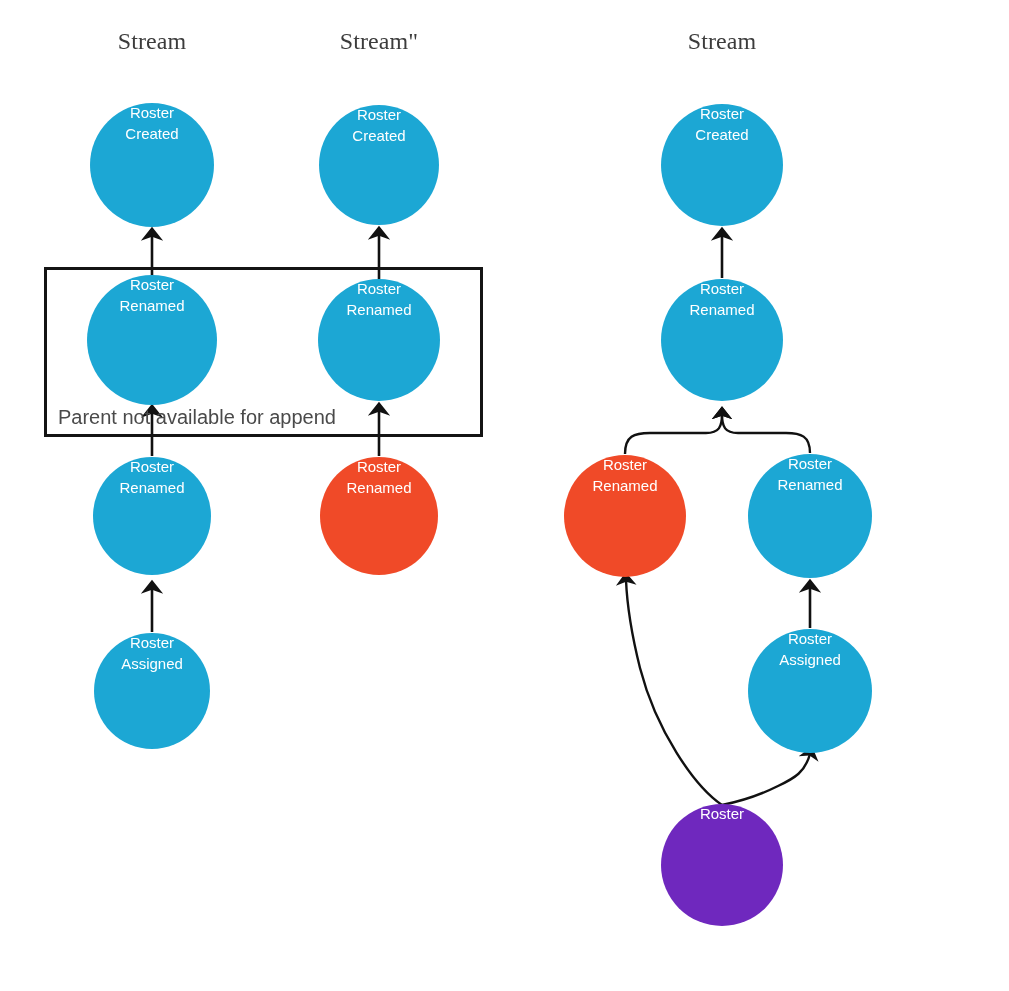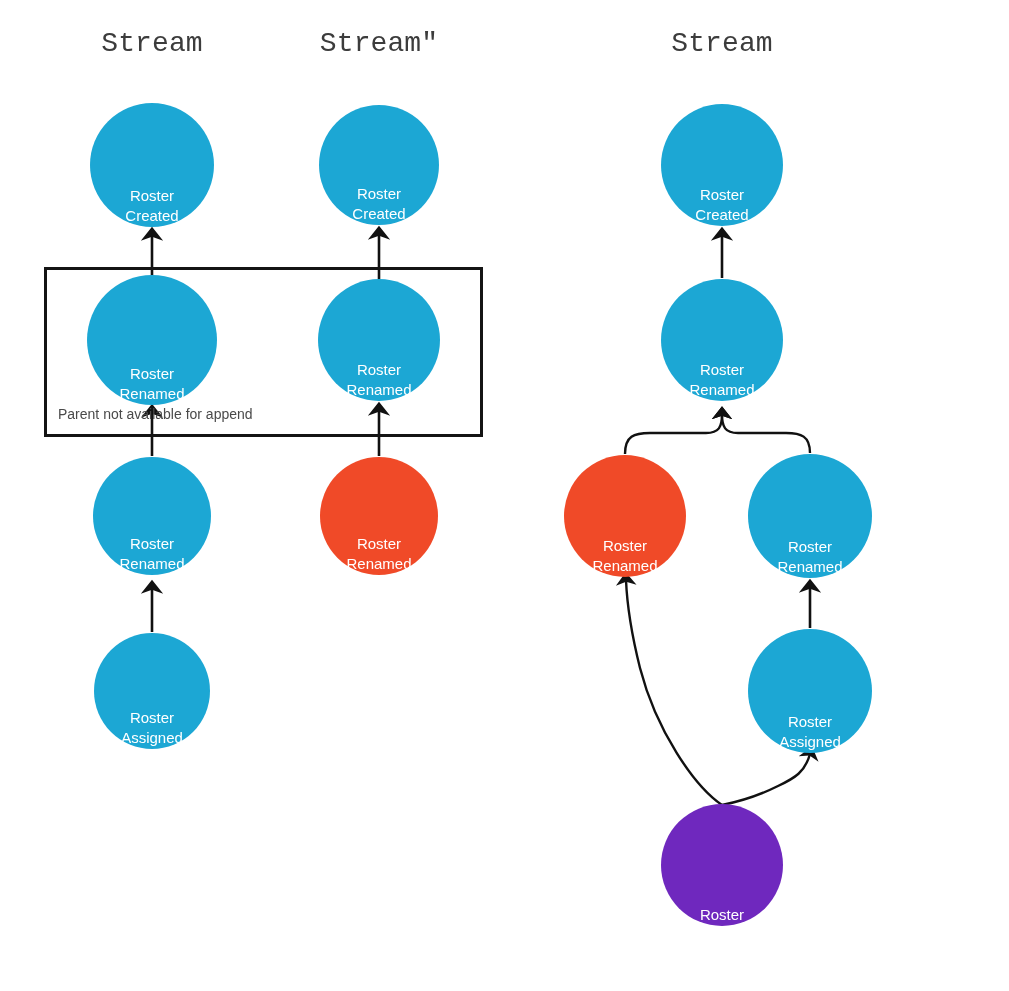--- a/index.html
+++ b/index.html
@@ -12,55 +12,55 @@
   }
   #canvas {
     position: relative;
     width: 1009px;
     height: 991px;
     background: #ffffff;
     overflow: hidden;
   }
   .column-header {
     position: absolute;
-    font-size: 28px;
+    font-size: 24px;
     color: #3c3c3c;
-    font-family: Liberation Mono, monospace;
+    font-family: Liberation Serif, serif;
     text-align: center;
     white-space: nowrap;
     transform: translateX(-50%);
     letter-spacing: 0.1px;
   }
   .node {
     position: absolute;
     border-radius: 50%;
     display: flex;
     flex-direction: column;
     align-items: center;
-    justify-content: flex-end;
+    justify-content: flex-start;
     color: #ffffff;
     font-size: 15px;
     line-height: 1.38;
     font-family: "Liberation Sans", sans-serif;
     text-align: center;
     box-sizing: border-box;
     user-select: none;
   }
   .node .line1, .node .line2 {
     display: block;
   }
   .annotation-box {
     position: absolute;
     border: 3px solid #141414;
     box-sizing: border-box;
     background: transparent;
   }
   .annotation-label {
     position: absolute;
-    font-size: 14px;
+    font-size: 20px;
     color: #4a4a4a;
     font-family: "Liberation Sans", sans-serif;
     white-space: nowrap;
   }
   svg.edges {
     position: absolute;
     left: 0;
     top: 0;
     width: 1009px;
     height: 991px;

